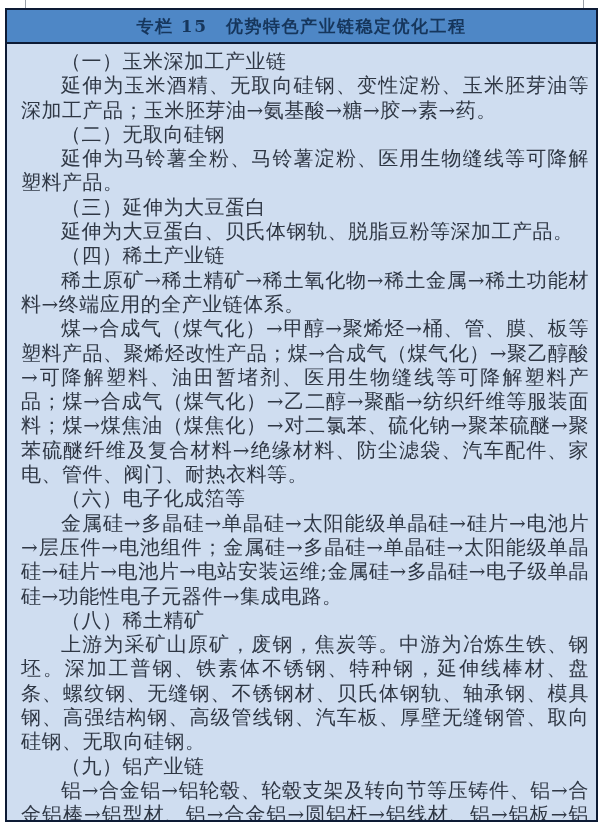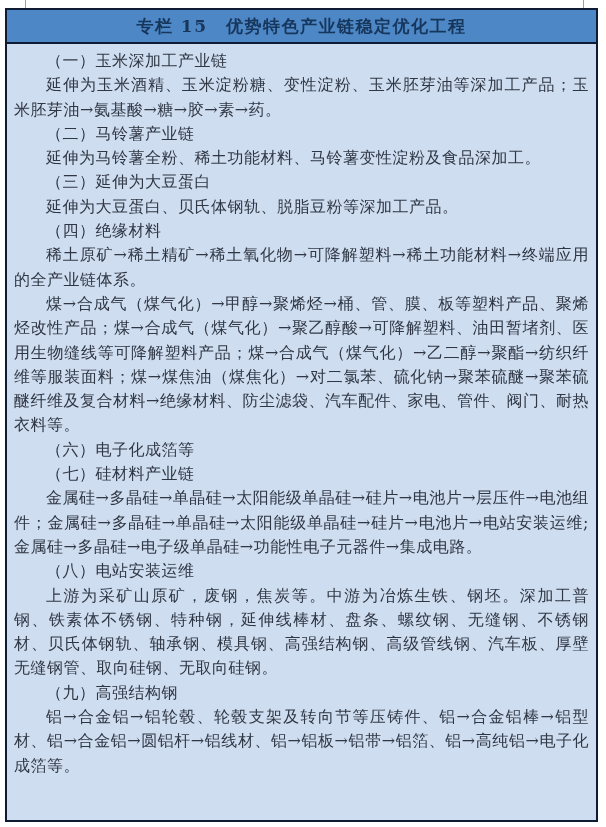--- a/index.html
+++ b/index.html
@@ -38,22 +38,22 @@
   }
   .panel-title {
     font-size: 17px;
     font-weight: bold;
     letter-spacing: 1.5px;
     color: var(--title_color);
   }
   .panel-content {
     flex: 1 1 auto;
     background: var(--body_bg);
-    padding: 5px 7px 0 7px;
-    font-size: 16px;
+    padding: 5px 7px 0 14px;
+    font-size: 20px;
     line-height: 24.3px;
     color: var(--text_color);
     text-align: justify;
     overflow: hidden;
   }
   .sec { margin: 0; }
   .sec-heading, .sec-body {
     margin: 0;
     text-indent: 2em;
     letter-spacing: 0.5px;
@@ -71,56 +71,55 @@
   <div class="panel">
 
     <div class="panel-header">
       <span class="panel-title">专栏 15　优势特色产业链稳定优化工程</span>
     </div>
 
     <div class="panel-content">
 
       <div class="sec">
         <p class="sec-heading">（一）玉米深加工产业链</p>
-        <p class="sec-body">延伸为玉米酒精、玉米淀粉糖、变性淀粉、玉米胚芽油等深加工产品；玉米胚芽油→氨基酸→糖→胶→素→药。</p>
+        <p class="sec-body">延伸为玉米酒精、无取向硅钢、变性淀粉、玉米胚芽油等深加工产品；玉米胚芽油→氨基酸→糖→胶→素→药。</p>
       </div>
 
       <div class="sec">
-        <p class="sec-heading">（二）马铃薯产业链</p>
-        <p class="sec-body">延伸为马铃薯全粉、稀土功能材料、马铃薯变性淀粉及食品深加工。</p>
+        <p class="sec-heading">（二）无取向硅钢</p>
+        <p class="sec-body">延伸为马铃薯全粉、马铃薯淀粉、医用生物缝线等可降解塑料产品。</p>
       </div>
 
       <div class="sec">
         <p class="sec-heading">（三）延伸为大豆蛋白</p>
         <p class="sec-body">延伸为大豆蛋白、贝氏体钢轨、脱脂豆粉等深加工产品。</p>
       </div>
 
       <div class="sec">
-        <p class="sec-heading">（四）绝缘材料</p>
-        <p class="sec-body">稀土原矿→稀土精矿→稀土氧化物→可降解塑料→稀土功能材料→终端应用的全产业链体系。</p>
+        <p class="sec-heading">（四）稀土产业链</p>
+        <p class="sec-body">稀土原矿→稀土精矿→稀土氧化物→稀土金属→稀土功能材料→终端应用的全产业链体系。</p>
       </div>
 
       <div class="sec">
         <p class="sec-body">煤→合成气（煤气化）→甲醇→聚烯烃→桶、管、膜、板等塑料产品、聚烯烃改性产品；煤→合成气（煤气化）→聚乙醇酸→可降解塑料、油田暂堵剂、医用生物缝线等可降解塑料产品；煤→合成气（煤气化）→乙二醇→聚酯→纺织纤维等服装面料；煤→煤焦油（煤焦化）→对二氯苯、硫化钠→聚苯硫醚→聚苯硫醚纤维及复合材料→绝缘材料、防尘滤袋、汽车配件、家电、管件、阀门、耐热衣料等。</p>
       </div>
 
       <div class="sec">
         <p class="sec-heading">（六）电子化成箔等</p>
       </div>
 
       <div class="sec">
-        <p class="sec-heading">（七）硅材料产业链</p>
         <p class="sec-body">金属硅→多晶硅→单晶硅→太阳能级单晶硅→硅片→电池片→层压件→电池组件；金属硅→多晶硅→单晶硅→太阳能级单晶硅→硅片→电池片→电站安装运维;金属硅→多晶硅→电子级单晶硅→功能性电子元器件→集成电路。</p>
       </div>
 
       <div class="sec">
-        <p class="sec-heading">（八）电站安装运维</p>
+        <p class="sec-heading">（八）稀土精矿</p>
         <p class="sec-body">上游为采矿山原矿，废钢，焦炭等。中游为冶炼生铁、钢坯。深加工普钢、铁素体不锈钢、特种钢，延伸线棒材、盘条、螺纹钢、无缝钢、不锈钢材、贝氏体钢轨、轴承钢、模具钢、高强结构钢、高级管线钢、汽车板、厚壁无缝钢管、取向硅钢、无取向硅钢。</p>
       </div>
 
       <div class="sec">
-        <p class="sec-heading">（九）高强结构钢</p>
+        <p class="sec-heading">（九）铝产业链</p>
         <p class="sec-body">铝→合金铝→铝轮毂、轮毂支架及转向节等压铸件、铝→合金铝棒→铝型材、铝→合金铝→圆铝杆→铝线材、铝→铝板→铝带→铝箔、铝→高纯铝→电子化成箔等。</p>
       </div>
 
     </div>
   </div>
 </div>
 
 </body></html>

